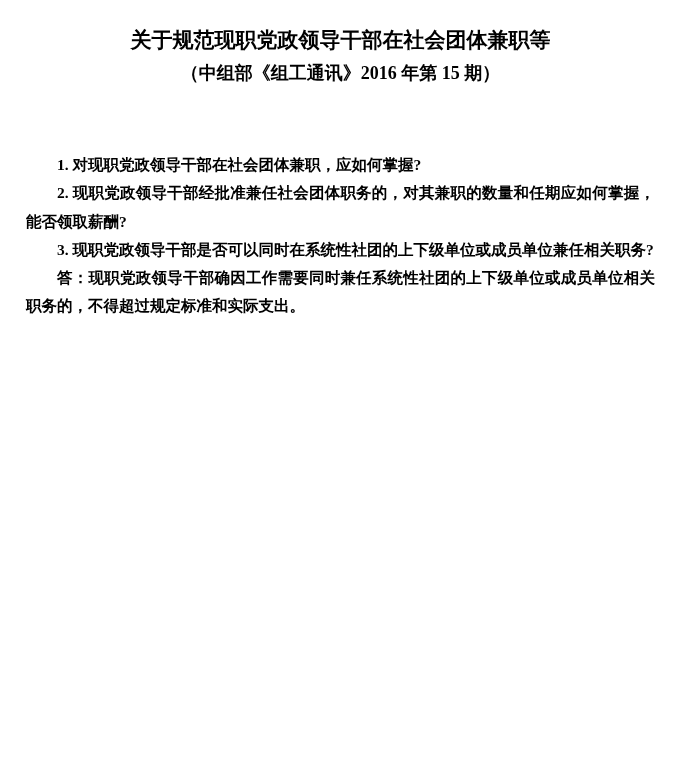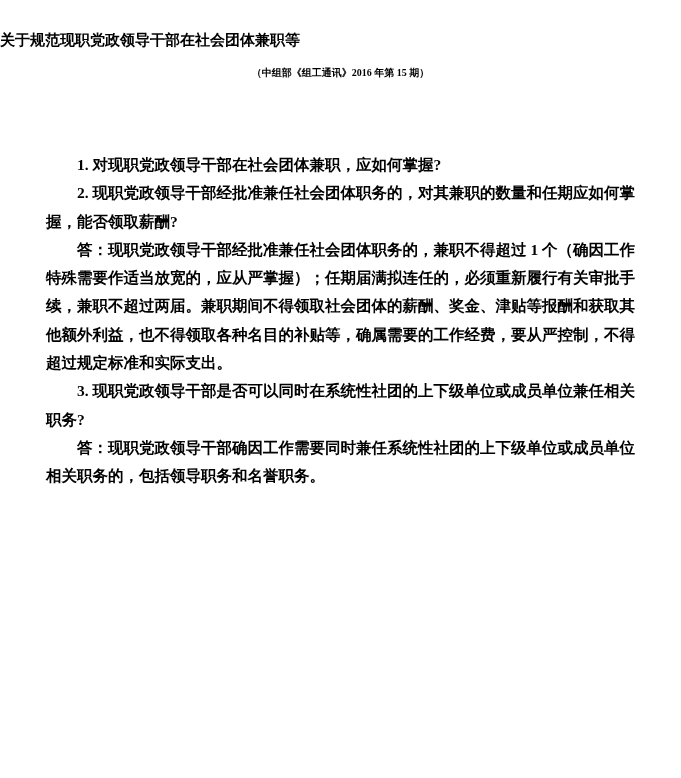--- a/index.html
+++ b/index.html
@@ -12,42 +12,43 @@
     width: 681px;
     height: 778px;
     background: #ffffff;
     color: #000000;
     overflow: hidden;
     font-family: "Liberation Serif", "DejaVu Serif", serif;
   }
   .doc-title {
     margin: 0;
     padding-top: 25px;
+    text-align: center;
     font-family: "Liberation Sans", "DejaVu Sans", sans-serif;
     font-weight: 700;
-    font-size: 15px;
+    font-size: 21px;
     line-height: 29px;
     color: #000000;
   }
   .doc-title .title-line {
     display: block;
   }
   .doc-source {
     margin: 0;
     margin-top: 11px;
     text-align: center;
     font-family: "Liberation Serif", "DejaVu Serif", serif;
     font-weight: 700;
-    font-size: 10px;
+    font-size: 18px;
     line-height: 16px;
     color: #000000;
   }
   .doc-body {
     margin-top: 70px;
-    padding: 0 46px;
+    padding: 0 26px;
   }
   .doc-body p {
     margin: 0;
     font-size: 15.5px;
     line-height: 28.3px;
     font-weight: 700;
     color: #000000;
     text-align: justify;
     text-indent: 2em;
     word-break: break-all;
@@ -62,21 +63,20 @@
     <span class="title-line">关于规范现职党政领导干部在社会团体兼职等</span>
   </h1>
 
   <div class="doc-source">（中组部《组工通讯》2016 年第 15 期）</div>
 
   <div class="doc-body">
 
     <p>1. 对现职党政领导干部在社会团体兼职，应如何掌握?</p>
 
     <p>2. 现职党政领导干部经批准兼任社会团体职务的，对其兼职的数量和任期应如何掌握，能否领取薪酬?</p>
-    <p>答：现职党政领导干部经批准兼任社会团体职务的，兼职不得超过 1 个（确因工作特殊需要作适当放宽的，应从严掌握）；任期届满拟连任的，必须重新履行有关审批手续，兼职不超过两届。兼职期间不得领取社会团体的薪酬、奖金、津贴等报酬和获取其他额外利益，也不得领取各种名目的补贴等，确属需要的工作经费，要从严控制，不得超过规定标准和实际支出。</p>
 
     <p>3. 现职党政领导干部是否可以同时在系统性社团的上下级单位或成员单位兼任相关职务?</p>
-    <p>答：现职党政领导干部确因工作需要同时兼任系统性社团的上下级单位或成员单位相关职务的，包括领导职务和名誉职务。</p>
+    <p>答：现职党政领导干部确因工作需要同时兼任系统性社团的上下级单位或成员单位相关职务的，不得超过规定标准和实际支出。</p>
 
 
   </div>
 
 </div>
 
 </body></html>

